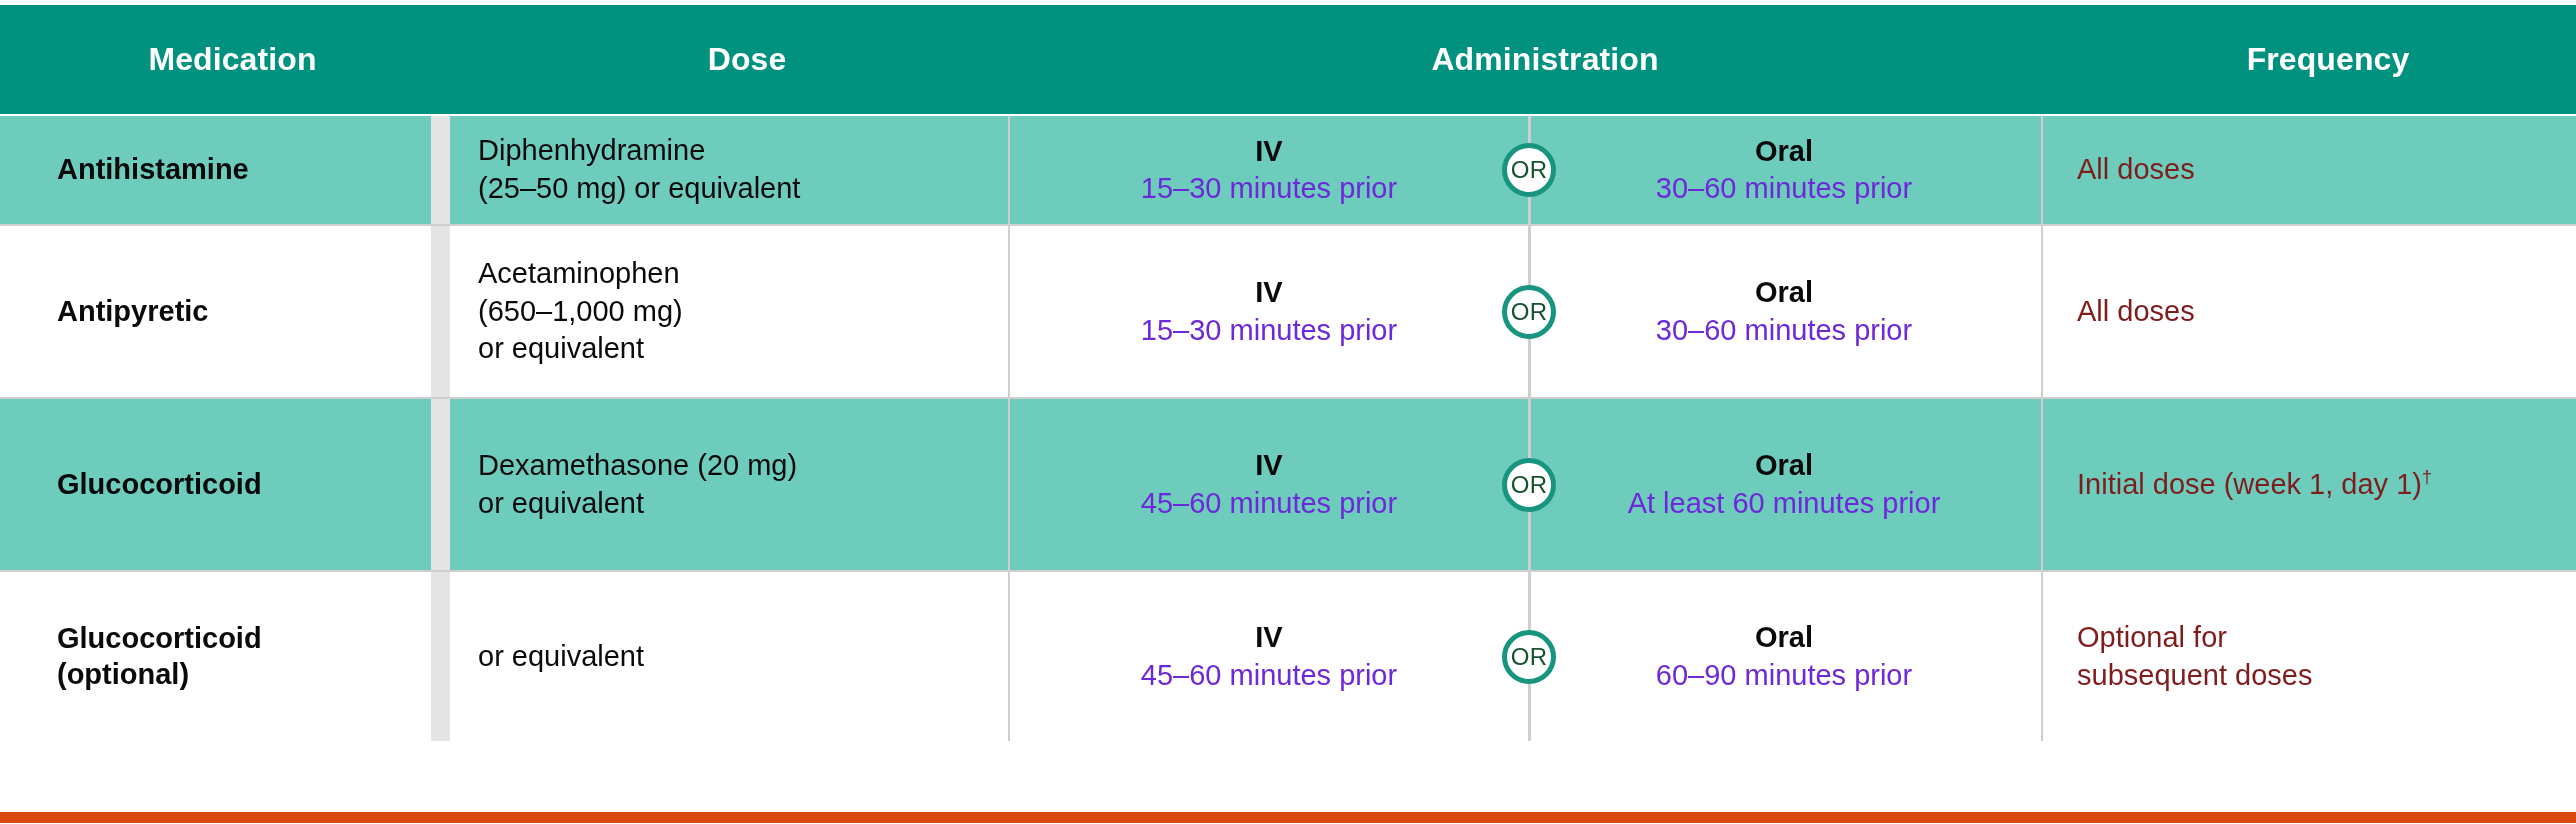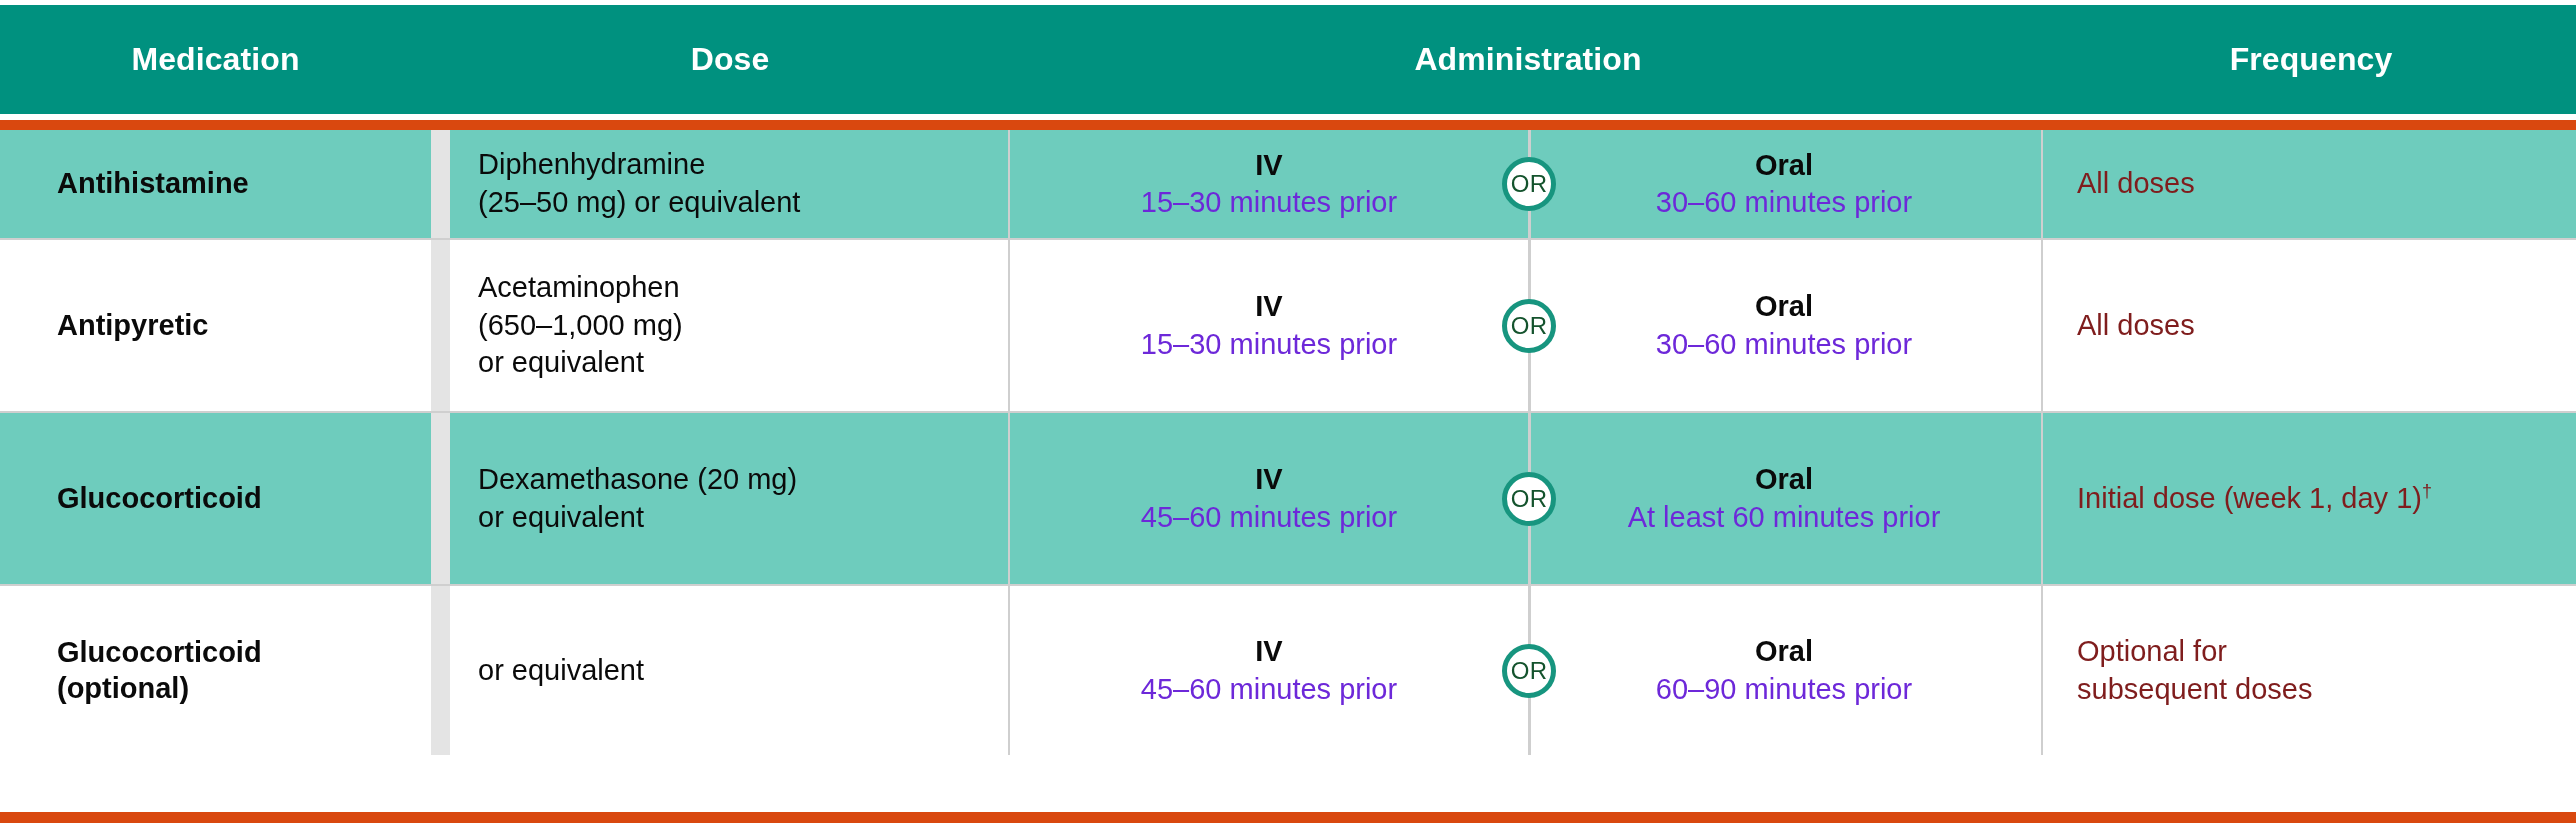--- a/index.html
+++ b/index.html
@@ -35,21 +35,21 @@
     align-items: center;
   }
   .th {
     color: #ffffff;
     font-size: 32px;
     font-weight: bold;
     text-align: center;
     letter-spacing: 0.1px;
     white-space: nowrap;
   }
-  .col1 { width: 431px; flex: 0 0 431px; }
+  .col1 { width: 431px; flex: 0 0 431px; margin-left: 17px; }
   .col-gap { width: 19px; flex: 0 0 19px; }
   .col2 { width: 560px; flex: 0 0 560px; }
   .col3 { width: 1036px; flex: 0 0 1036px; }
   .col4 { width: 530px; flex: 0 0 530px; }
 
   
   .rule-orange-top {
     position: absolute;
     left: 0;
     top: 120px;
@@ -63,21 +63,21 @@
     top: 812px;
     width: 2576px;
     height: 10.5px;
     background: #D9480F;
   }
 
   
   .tbody {
     position: absolute;
     left: 0;
-    top: 130px;
+    top: 116px;
     width: 2576px;
     height: 682px;
   }
   .trow {
     position: relative;
     display: flex;
     width: 2576px;
     box-sizing: border-box;
     border-bottom: 2.9px solid #CFCFCF;
   }

